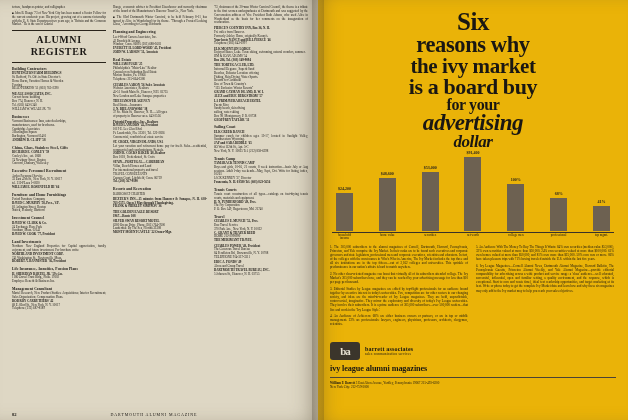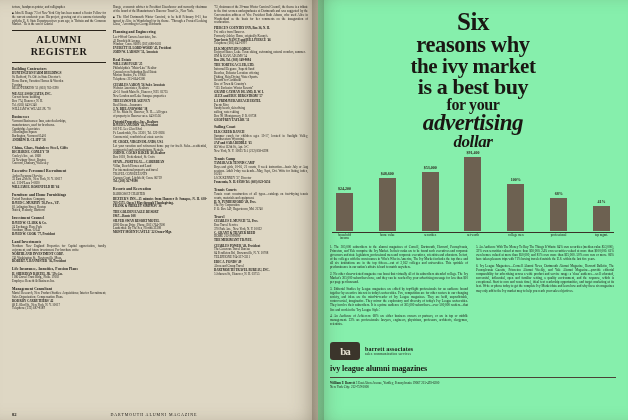--- a/index.html
+++ b/index.html
@@ -14,21 +14,21 @@
   
   .page-left{
     position:absolute;left:0;top:0;width:318px;height:420px;
     background:#ded7c4;
     box-shadow:inset -14px 0 22px -10px rgba(80,70,50,.55);
     padding:6px 10px 10px 12px;
     box-sizing:border-box;
   }
   .page-right{
     position:absolute;left:318px;top:0;width:310px;height:420px;
-    background:#86efac;
+    background:#eab308;
     box-shadow:inset 12px 0 20px -10px rgba(80,70,50,.5);
     padding:6px 12px 10px 12px;
     box-sizing:border-box;
   }
   .gutter{
     position:absolute;left:312px;top:0;width:12px;height:420px;
     background:linear-gradient(to right,rgba(60,50,35,.28),rgba(120,105,80,.06),rgba(60,50,35,.22));
     pointer-events:none;
   }
 
@@ -386,21 +386,21 @@
     <div class="folio-mag">DARTMOUTH ALUMNI MAGAZINE</div>
   </div>
 
   <div class="page-right">
     <div class="ad">
 
       <div class="ad-head">
         <span class="l1">Six</span>
         <span class="l2">reasons why</span>
         <span class="l3">the ivy market</span>
-        <span class="l4">is a best buy</span>
+        <span class="l4">is a board buy</span>
         <span class="l5">for your</span>
         <span class="l6">advertising</span>
         <span class="l7">dollar</span>
       </div>
 
       <div class="chart">
         <div class="bars">
           <div class="bar" style="height:38px">
               <span class="cap">$24,200</span>
             </div>

